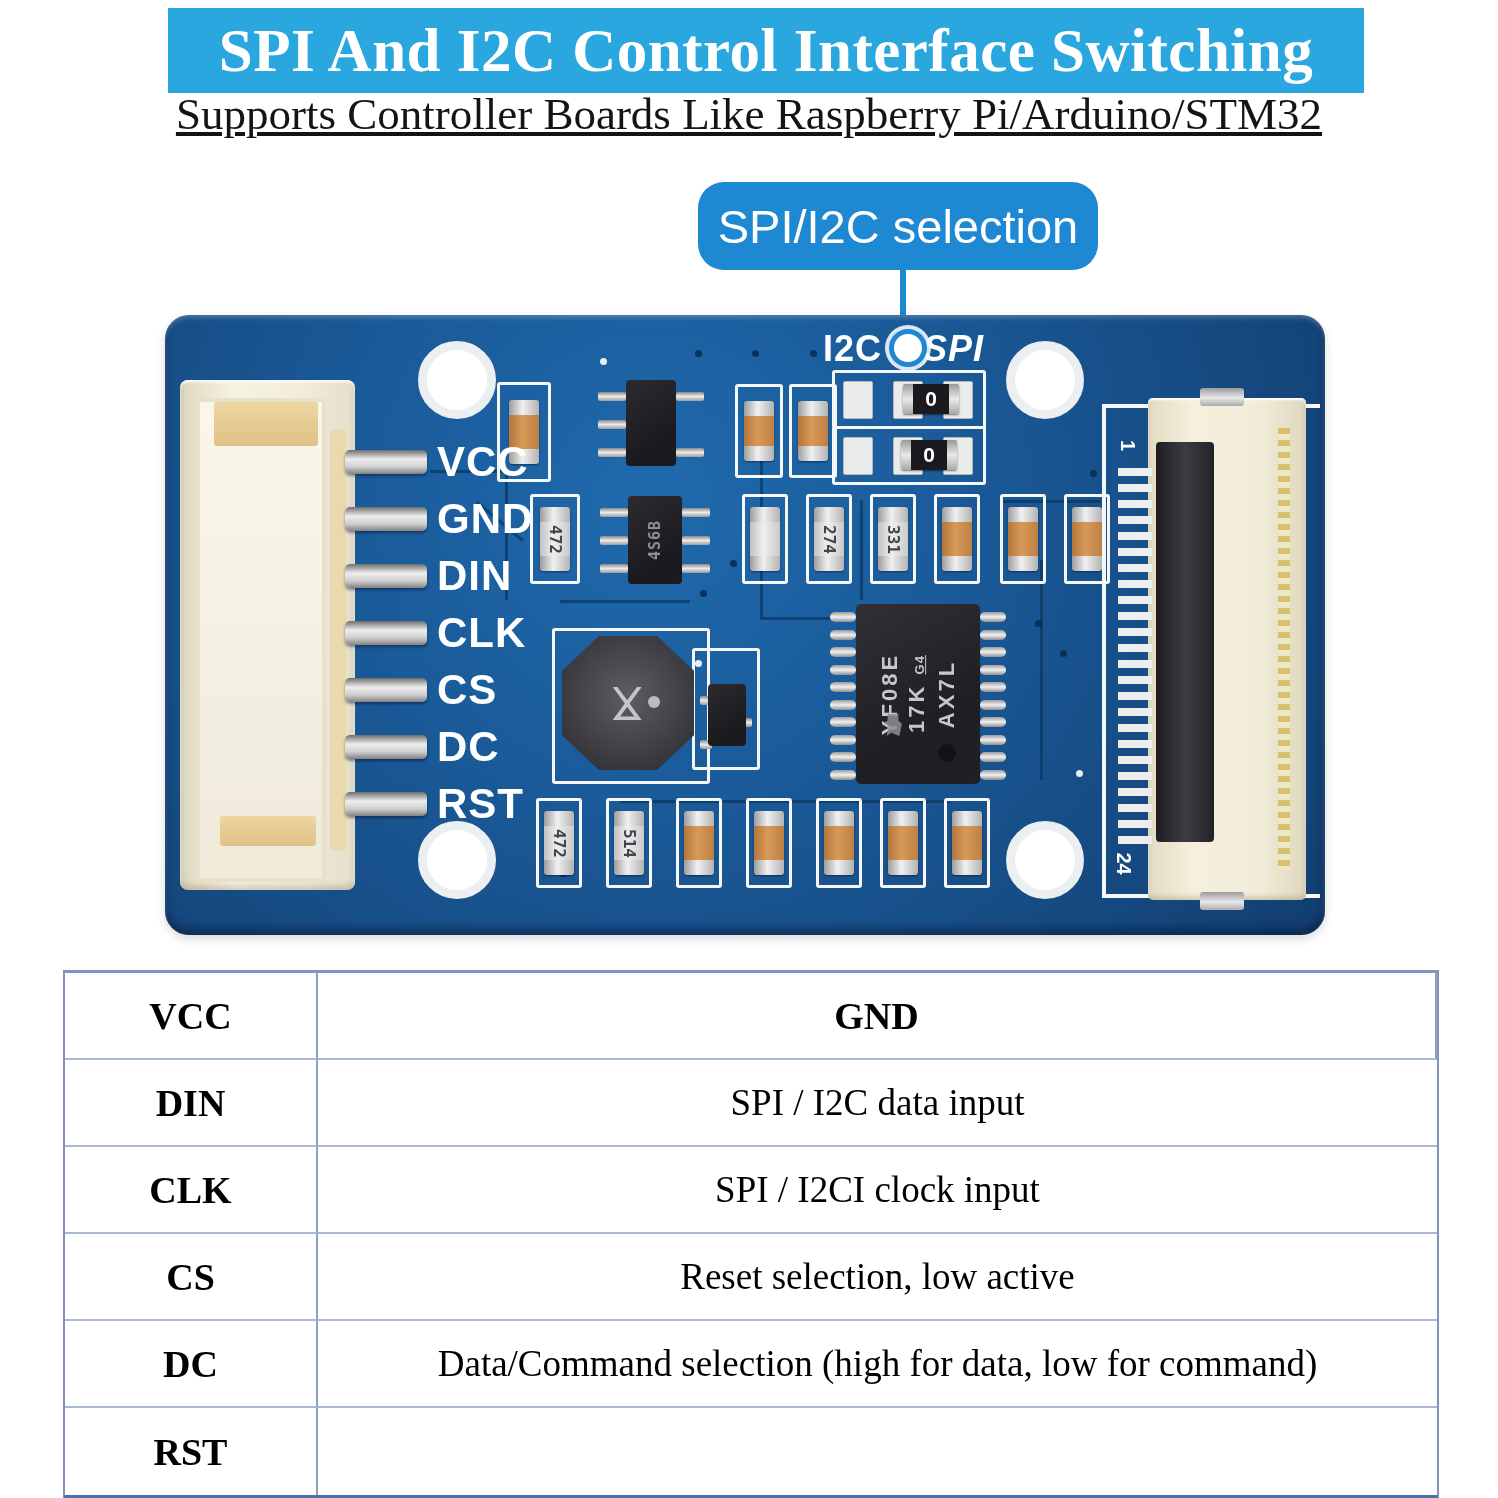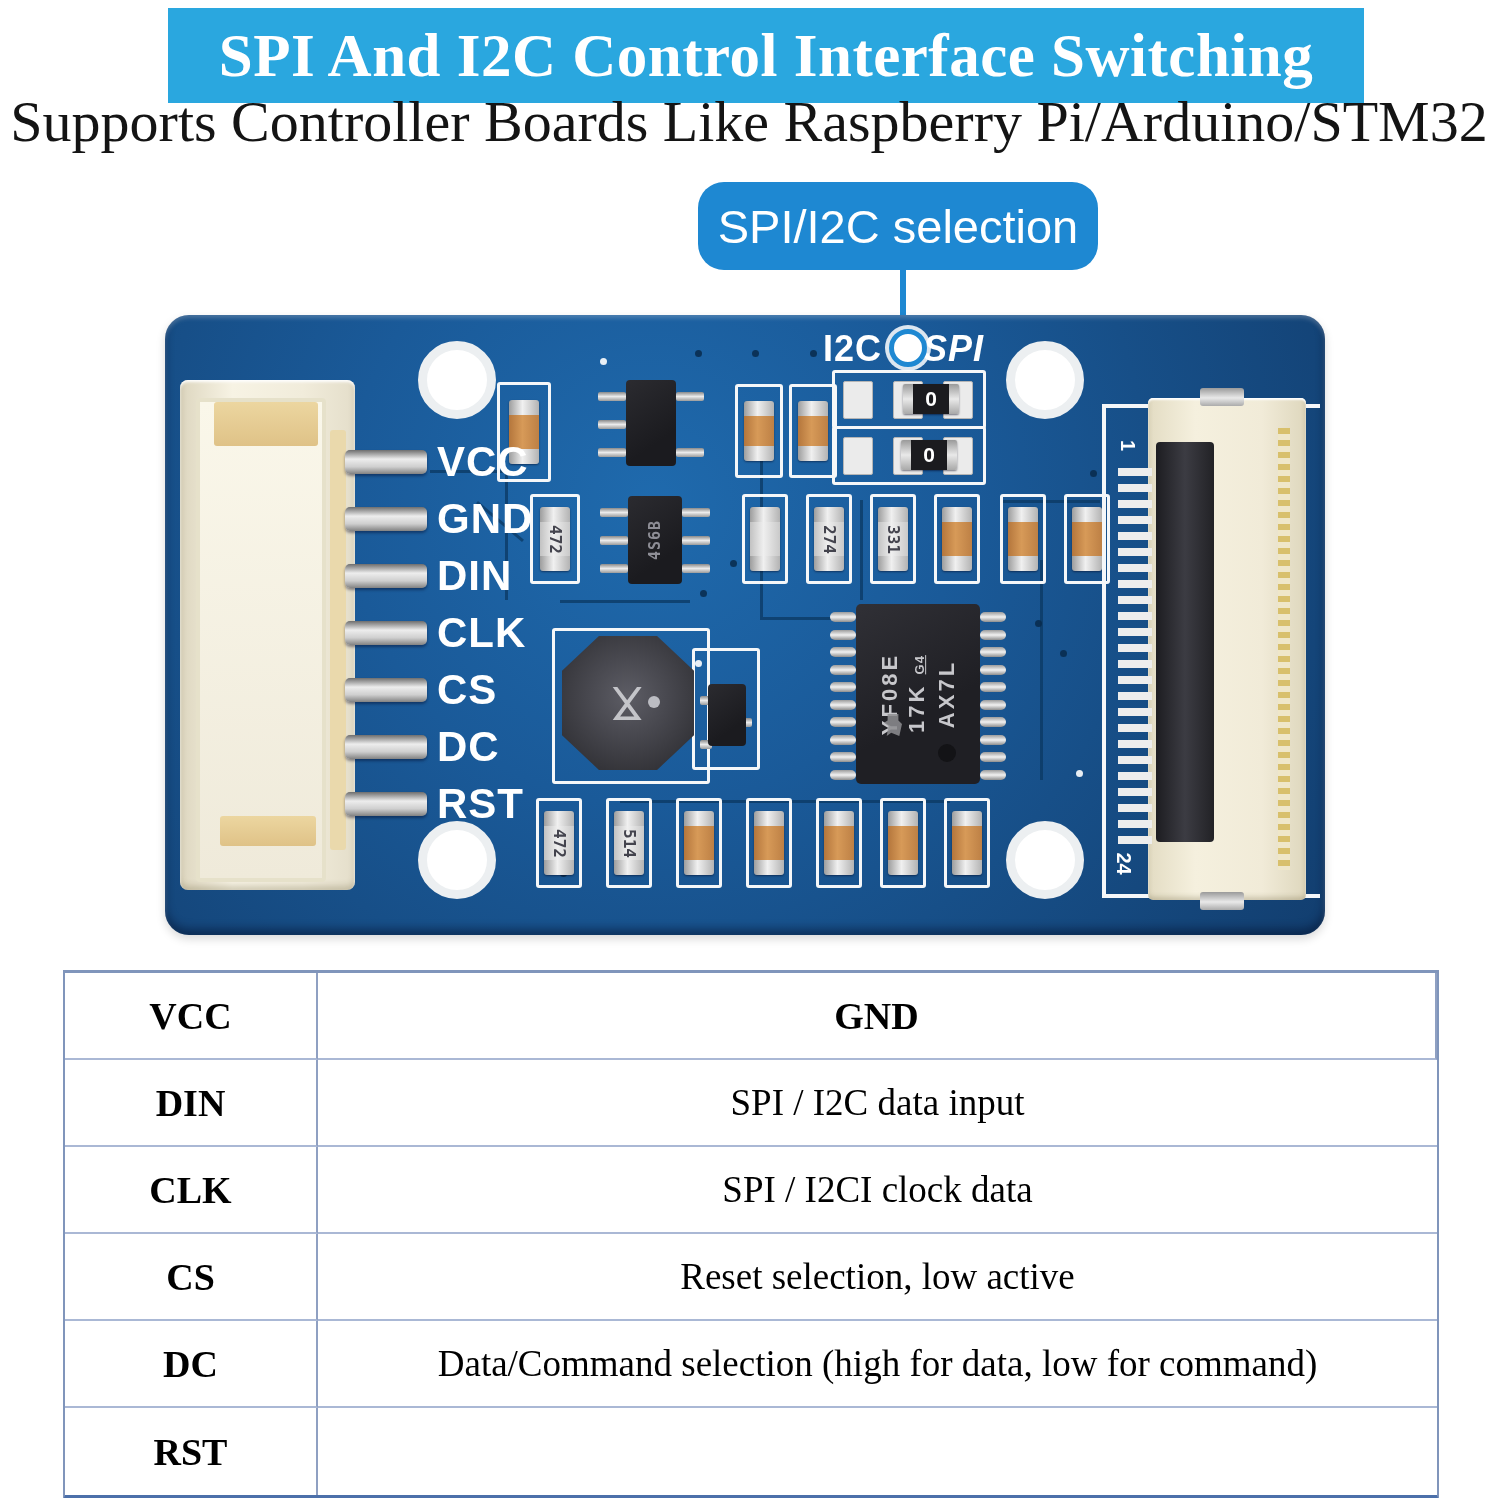--- a/index.html
+++ b/index.html
@@ -1,26 +1,26 @@
 <!DOCTYPE html>
 <html><head>
 <meta charset="utf-8">
 <style>
   html,body{margin:0;padding:0;background:#fff;}
   #stage{position:relative;width:1498px;height:1498px;background:#fff;overflow:hidden;
          font-family:"Liberation Sans",sans-serif;}
   .abs{position:absolute;}
 
   
-  #banner{left:168px;top:8px;width:1196px;height:95px;background:#2aa7df;
+  #banner{left:168px;top:8px;width:1196px;height:85px;background:#2aa7df;
           display:flex;align-items:center;justify-content:center;}
   #banner h1{margin:0;font-family:"Liberation Serif",serif;font-weight:700;font-size:61px;
              color:#fff;white-space:nowrap;letter-spacing:.5px;}
   #subtitle{left:0;top:88px;width:1498px;text-align:center;
-            font-family:"Liberation Serif",serif;font-size:58px;color:#141414;}
+            font-family:"Liberation Serif",serif;font-size:45px;color:#141414;text-decoration:underline;}
 
   
   #callout{left:698px;top:182px;width:400px;height:88px;background:#1e88d2;border-radius:26px;
            display:flex;align-items:center;justify-content:center;color:#fff;font-size:47px;}
   #pointer-line{left:900px;top:268px;width:6px;height:66px;background:#1e88d2;}
   #pointer-dot{left:889px;top:329px;width:28px;height:28px;border-radius:50%;
                background:#fff;border:5px solid #1e88d2;box-shadow:0 0 0 4px rgba(255,255,255,.85);z-index:9;}
 
   
   #board{left:165px;top:315px;width:1160px;height:620px;border-radius:24px;
@@ -418,21 +418,21 @@
         <div class="cap"></div>
       </div>
   </div>
 
   <div class="abs" id="ptable">
     <div class="cell pin">VCC</div>
     <div class="cell pin">GND</div>
     <div class="cell pin">DIN</div>
     <div class="cell desc">SPI / I2C data input</div>
     <div class="cell pin">CLK</div>
-    <div class="cell desc">SPI / I2CI clock data</div>
+    <div class="cell desc">SPI / I2CI clock input</div>
     <div class="cell pin">CS</div>
     <div class="cell desc">Reset selection, low active</div>
     <div class="cell pin">DC</div>
     <div class="cell desc">Data/Command selection (high for data, low for command)</div>
     <div class="cell pin lastrow">RST</div>
   </div>
 
 </div>
 
 </body></html>

